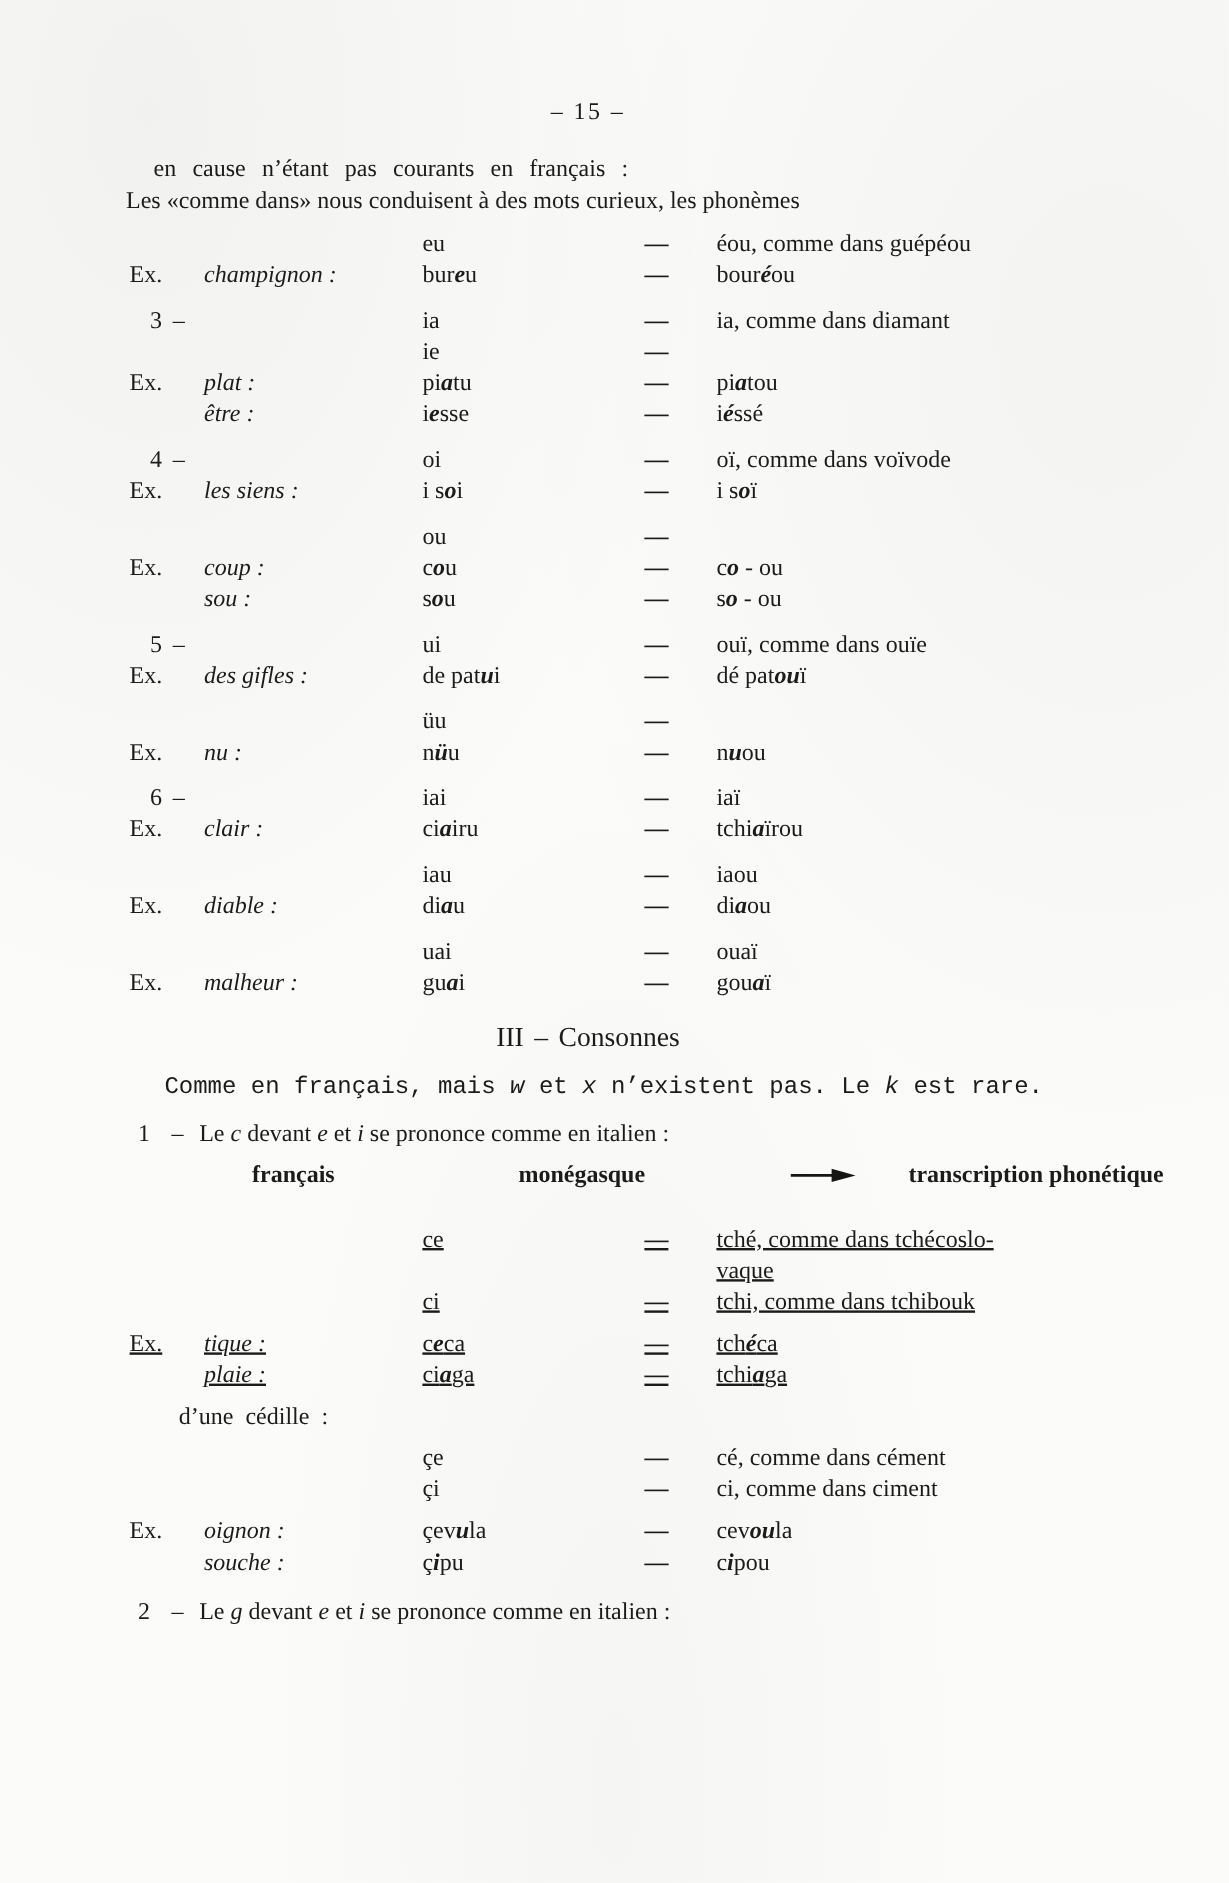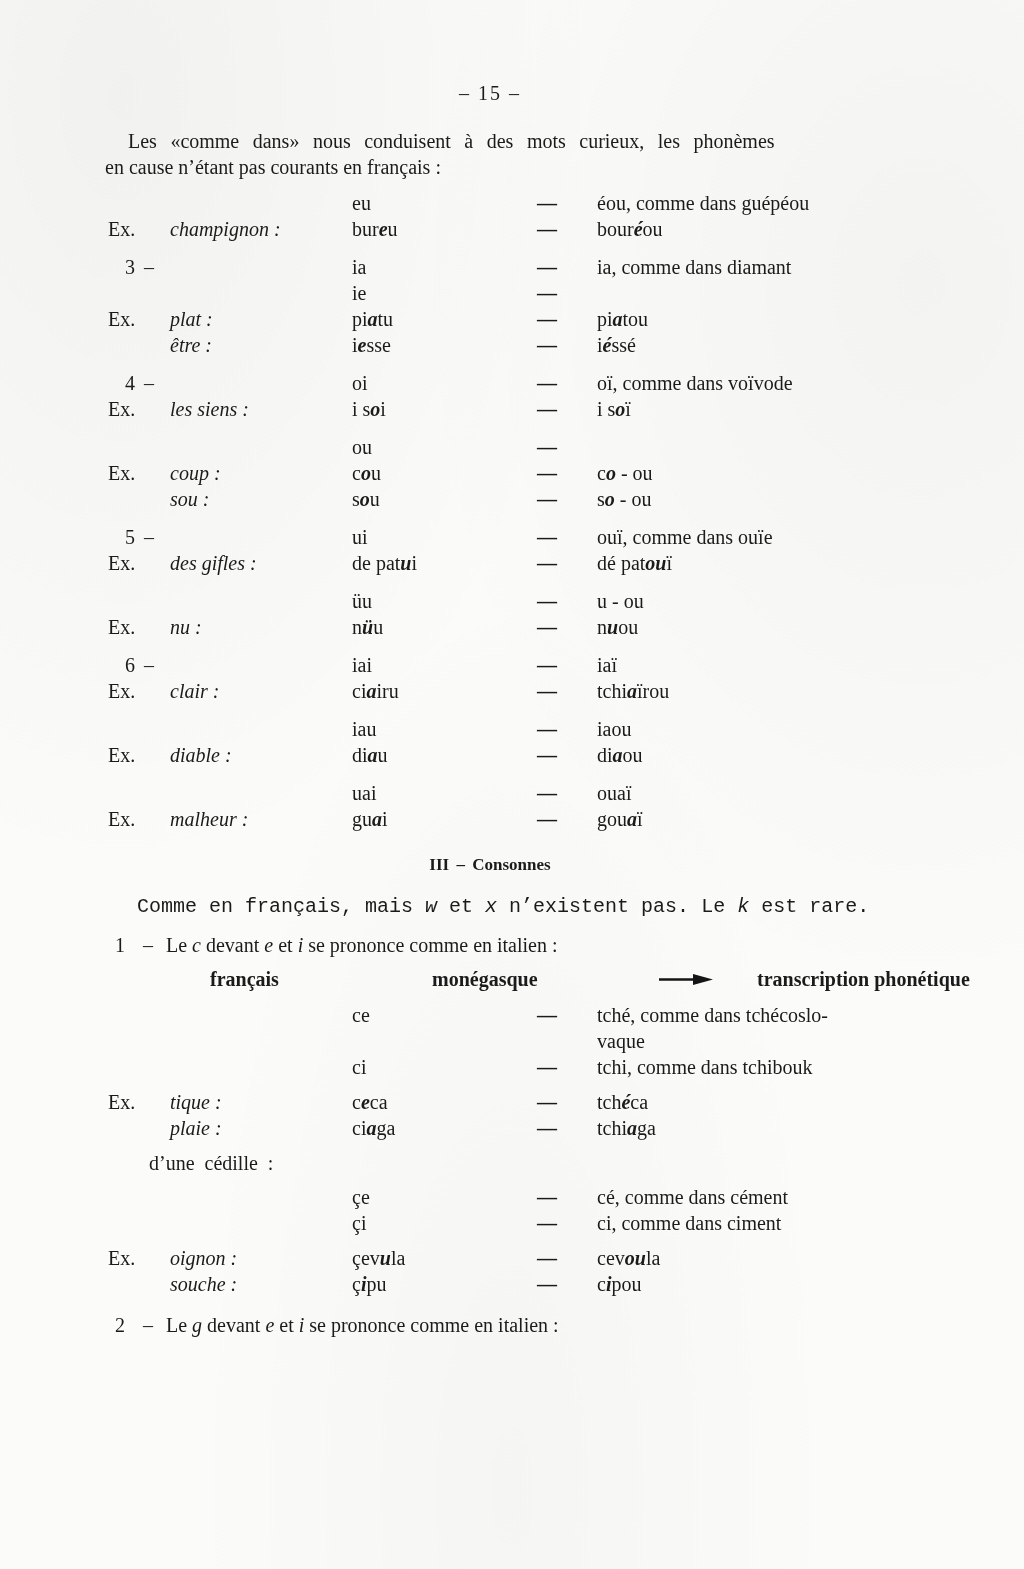--- a/index.html
+++ b/index.html
@@ -22,45 +22,45 @@
   .trow{display:grid;grid-template-columns:62px 182px 185px 60px auto;}
   .tgroup{margin-bottom:12px;}
   .ctable .tgroup{margin-bottom:9px;}
   .vtable{margin-top:10px;}
   .c-label{white-space:nowrap;}
   .c-num{padding-left:17px;word-spacing:4px;}
   .c-fr{font-style:italic;}
   .c-dash{font-weight:700;}
   .c-phon{white-space:pre-line;}
   .c-mono i,.c-phon i{font-style:italic;font-weight:700;}
-  .heading{width:980px;text-align:center;font-size:17px;font-weight:700;margin:20px 0 0 0;word-spacing:3px;}
+  .heading{width:980px;text-align:center;font-size:23px;font-weight:400;margin:20px 0 0 0;word-spacing:3px;}
   .para{margin:16px 0 0 105px;}
   .para1{text-indent:32px;width:800px;font-family:Liberation Mono, monospace;}
   .donc{margin-top:9px;width:802px;}
   .donc .line:first-child{text-indent:44px;word-spacing:5px;}
   .item{margin:12px 0 0 115px;}
   .item2{margin-top:15px;}
   .item-dash{margin:0 13px 0 18px;}
   .header-row{margin-top:8px;font-weight:700;gap:40px;}
   .header-row .c-fr{font-style:normal;}
-  .ctable1{margin-top:10px;}
+  .ctable1{margin-top:28px;text-decoration:underline;}
   .ctable2{margin-top:8px;}
   .arrow-cell{display:flex;align-items:center;}
   i{font-style:italic;}
 </style>
 </head>
 <body>
 
 <div class="page">
 
   <div class="page-num">– 15 –</div>
 
   <div class="intro">
+      <div class="line">en cause n’étant pas courants en français :</div>
       <div class="line">Les «comme dans» nous conduisent à des mots curieux, les phonèmes</div>
-      <div class="line">en cause n’étant pas courants en français :</div>
     </div>
 
   <div class="vtable indent">
       <div class="tgroup">
         <div class="trow">
           <span class="c-label"></span>
           <span class="c-fr"></span>
           <span class="c-mono">eu</span>
           <span class="c-dash">—</span>
           <span class="c-phon">éou, comme dans guépéou</span>
@@ -155,21 +155,20 @@
           <span class="c-dash">—</span>
           <span class="c-phon">dé pat<i>ou</i>ï</span>
         </div>
       </div>
       <div class="tgroup">
         <div class="trow">
           <span class="c-label"></span>
           <span class="c-fr"></span>
           <span class="c-mono">üu</span>
           <span class="c-dash">—</span>
-          <span class="c-phon">u - ou</span>
         </div>
         <div class="trow">
           <span class="c-label">Ex.</span>
           <span class="c-fr">nu :</span>
           <span class="c-mono">n<i>ü</i>u</span>
           <span class="c-dash">—</span>
           <span class="c-phon">n<i>u</i>ou</span>
         </div>
       </div>
       <div class="tgroup">

